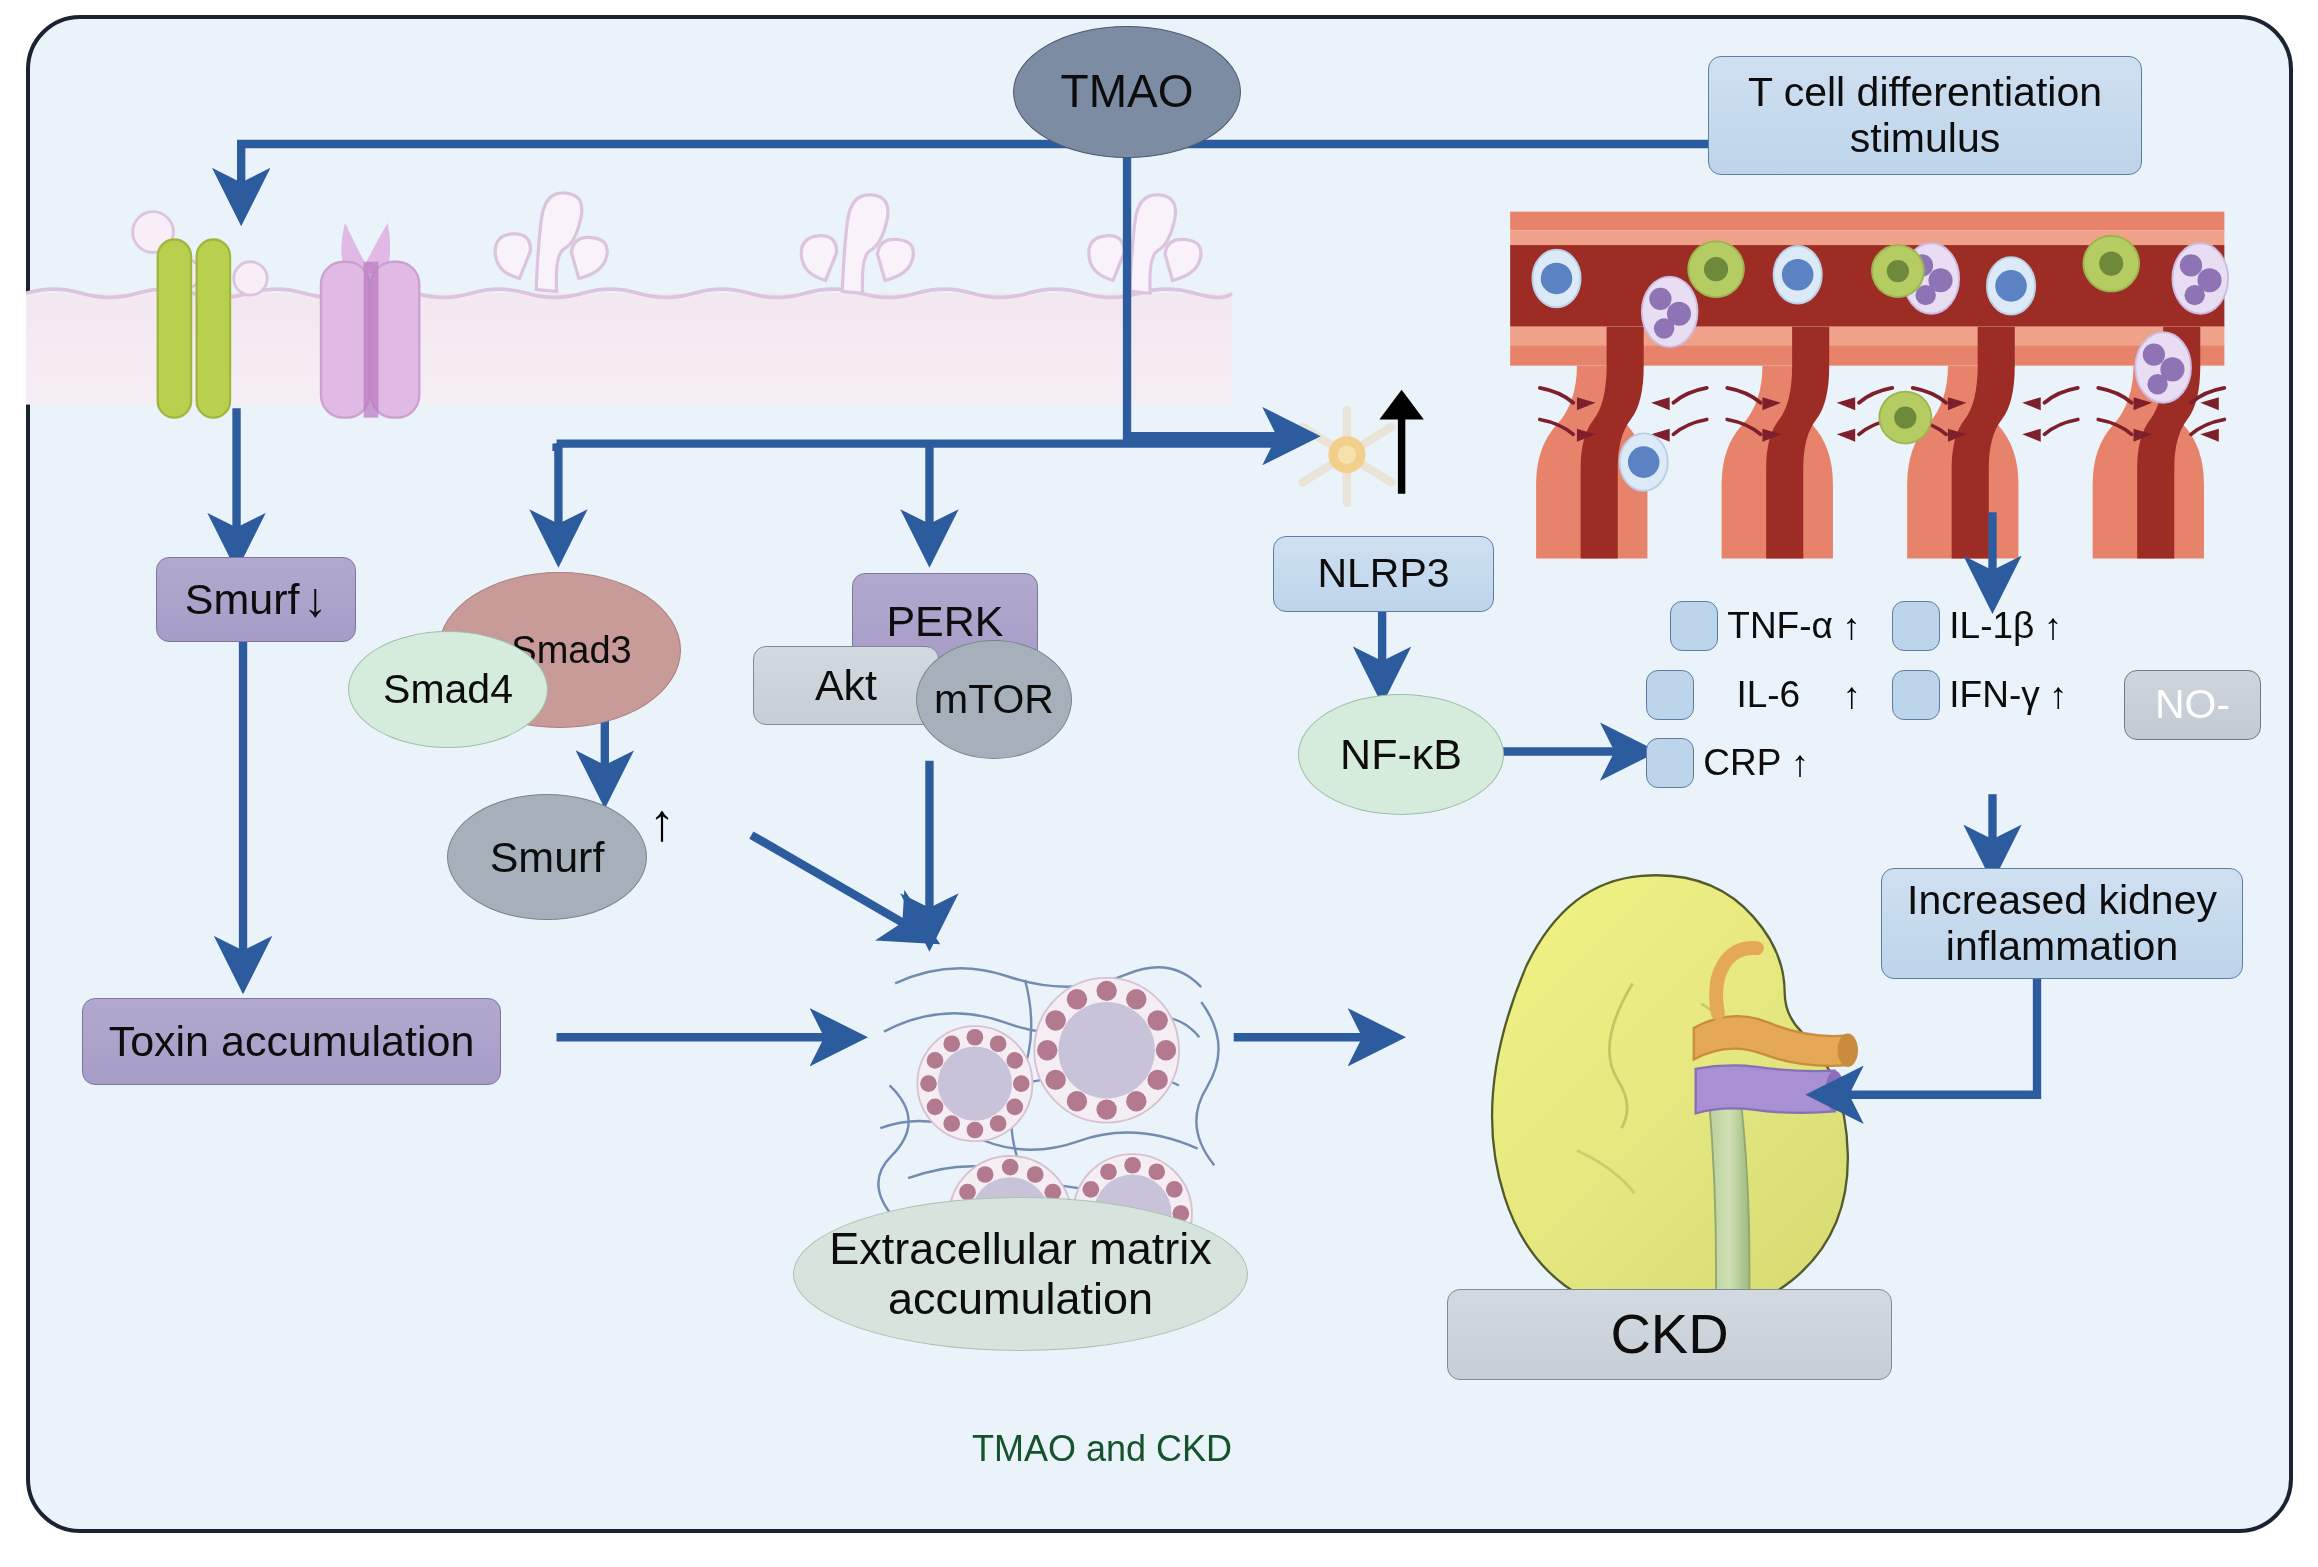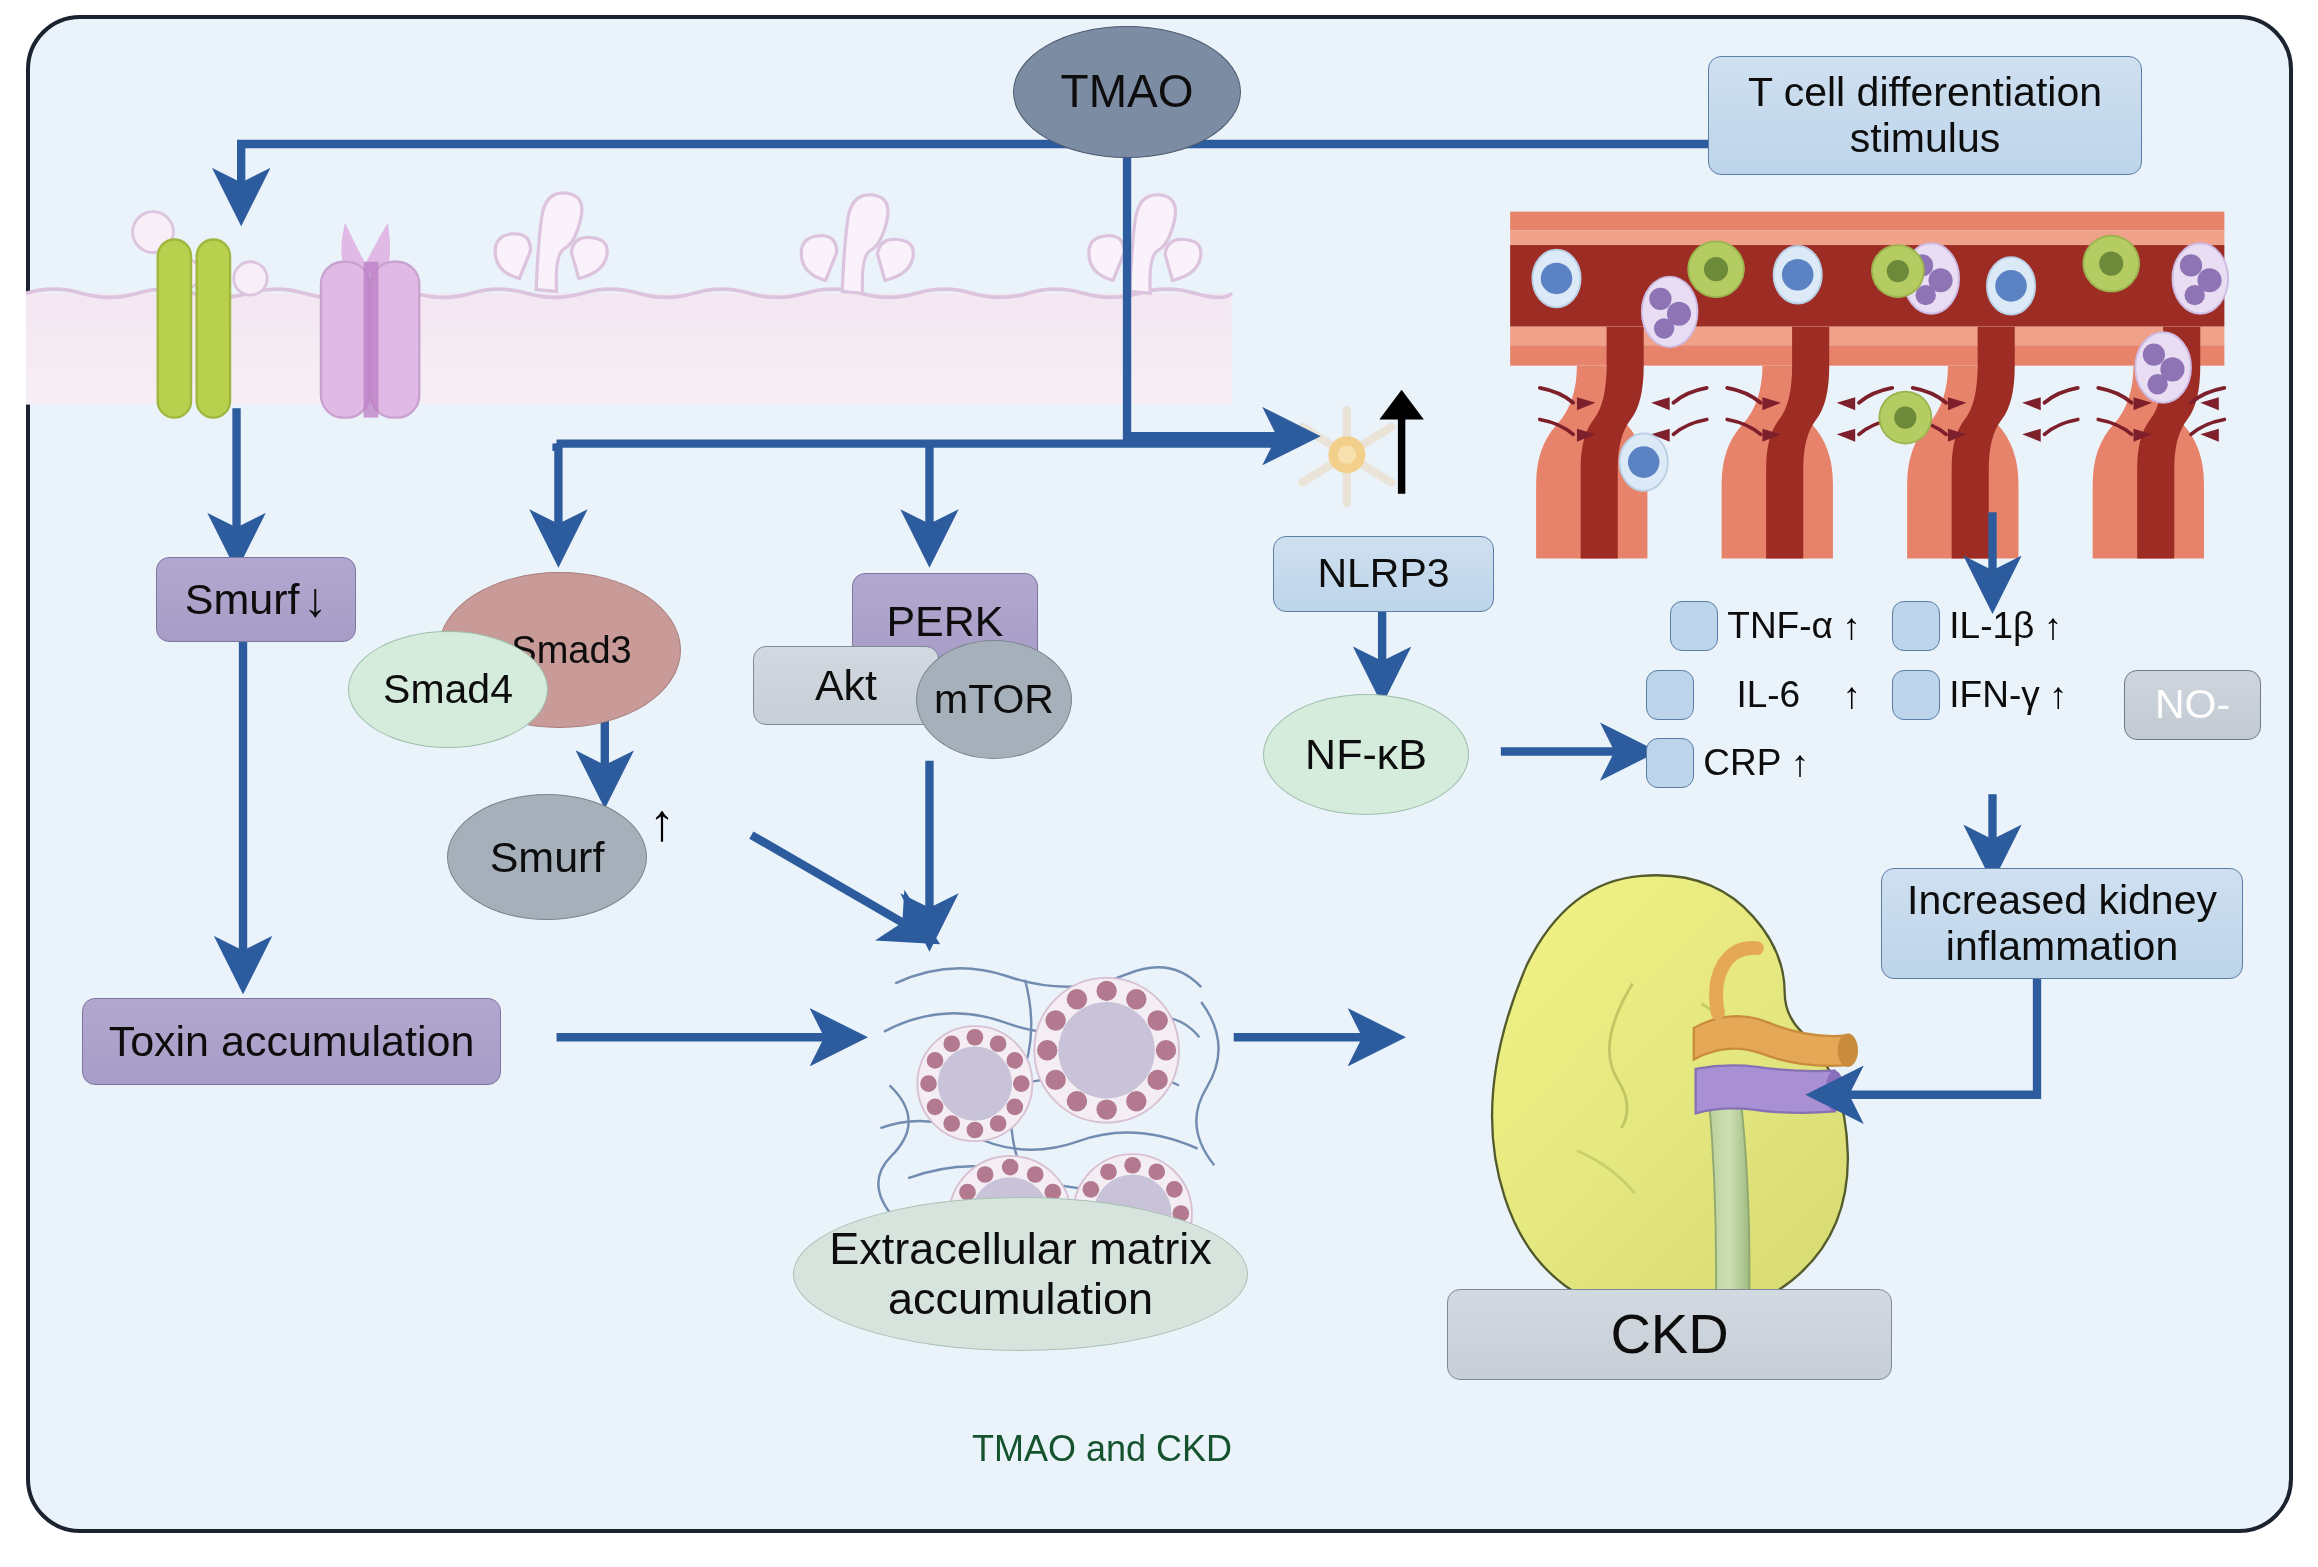--- a/index.html
+++ b/index.html
@@ -399,21 +399,21 @@
     <span>Akt</span>
   </div>
   <div class="node ell e-slate" style="left:916px;top:640px;width:156px;height:119px;font-size:41px;">
     <span>mTOR</span>
   </div>
 
   <div class="node rbox blue" style="left:1273px;top:536px;width:221px;height:76px;font-size:41px;">
     <span>NLRP3</span>
   </div>
 
-  <div class="node ell e-mint" style="left:1263px;top:694px;width:206px;height:121px;font-size:43px;">
+  <div class="node ell e-mint" style="left:1298px;top:694px;width:206px;height:121px;font-size:43px;">
     <span>NF-κB</span>
   </div>
 
   <div class="node rbox purple" style="left:82px;top:998px;width:419px;height:87px;font-size:43px;">
     <span>Toxin accumulation</span>
   </div>
 
   <div class="node ell e-pale" style="left:793px;top:1197px;width:455px;height:154px;font-size:45px;flex-direction:column;">
     <span>Extracellular matrix</span>
     <span>accumulation</span>

